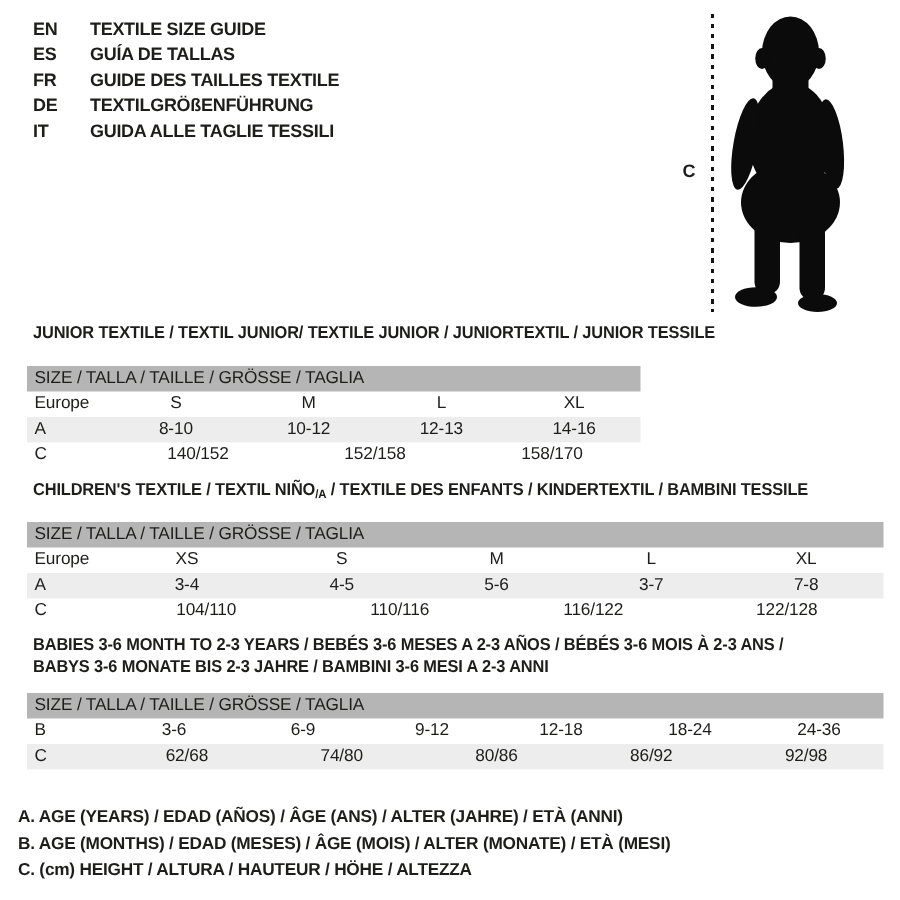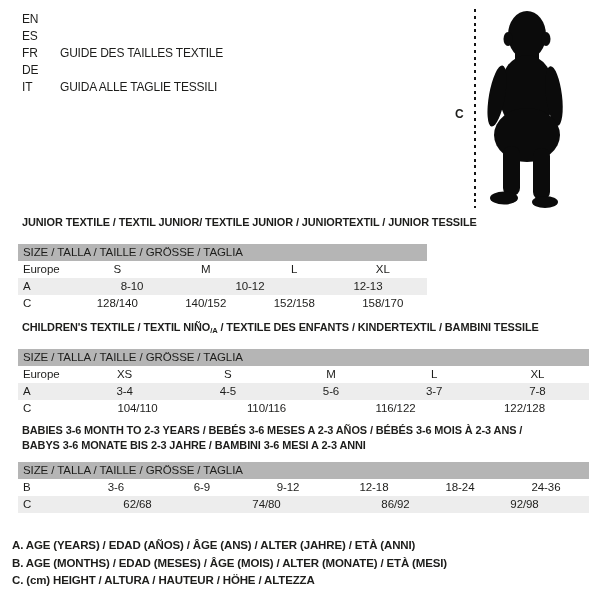--- a/index.html
+++ b/index.html
@@ -3,21 +3,21 @@
 <meta charset="utf-8">
 <style>
   html,body{margin:0;padding:0;background:#fff}
   .page{
     position:relative;width:600px;height:600px;overflow:hidden;
     background:var(--bg,#fff);color:var(--text,#1d1d1b);
     font-family:"Liberation Sans", sans-serif;
   }
   
   .lang-list{position:absolute;left:22px;top:11px}
-  .lang-row{display:flex;height:17px;line-height:17px;font-weight:normal;font-size:12px;letter-spacing:-.2px;white-space:nowrap}
+  .lang-row{display:flex;height:17px;line-height:17px;font-weight:bold;font-size:12px;letter-spacing:-.2px;white-space:nowrap}
   .lang-code{width:38px}
   
   .dash-line{position:absolute;left:474px;top:9px;width:2px;height:199px;
     background:repeating-linear-gradient(to bottom,#141414 0 3px,transparent 3px 6.8px)}
   .c-label{position:absolute;left:455px;top:107px;font-weight:bold;font-size:12px}
   .baby-svg{position:absolute;left:487px;top:8px}
   
   .section{position:absolute;left:18px}
   .sec-junior{top:215px;width:409px}
   .sec-children{top:320px;width:571px}
@@ -38,30 +38,33 @@
   .footnote{height:17.5px;line-height:17.5px;font-weight:bold;font-size:11.5px;letter-spacing:-.15px;white-space:nowrap}
 </style>
 </head>
 <body>
 
 <div class="page" style="--bg: #ffffff; --text: #1d1d1b; --header-bg: #b5b5b5; --row-alt-bg: #ededed; --silhouette: #0b0b0b;">
 
   <div class="lang-list">
       <div class="lang-row">
         <span class="lang-code">EN</span>
+        <span class="lang-label">TEXTILE SIZE GUIDE</span>
       </div>
       <div class="lang-row">
         <span class="lang-code">ES</span>
+        <span class="lang-label">GUÍA DE TALLAS</span>
       </div>
       <div class="lang-row">
         <span class="lang-code">FR</span>
         <span class="lang-label">GUIDE DES TAILLES TEXTILE</span>
       </div>
       <div class="lang-row">
         <span class="lang-code">DE</span>
+        <span class="lang-label">TEXTILGRÖßENFÜHRUNG</span>
       </div>
       <div class="lang-row">
         <span class="lang-code">IT</span>
         <span class="lang-label">GUIDA ALLE TAGLIE TESSILI</span>
       </div>
     </div>
 
   <div class="dash-line"></div>
   <span class="c-label">C</span>
 
@@ -104,24 +107,24 @@
             <span class="t-cell">S</span>
             <span class="t-cell">M</span>
             <span class="t-cell">L</span>
             <span class="t-cell">XL</span>
           </div>
           <div class="t-row shaded">
             <span class="t-label">A</span>
             <span class="t-cell">8-10</span>
             <span class="t-cell">10-12</span>
             <span class="t-cell">12-13</span>
+            <span class="t-cell">14-16</span>
           </div>
           <div class="t-row">
             <span class="t-label">C</span>
-            <span class="t-cell">128/140</span>
             <span class="t-cell">140/152</span>
             <span class="t-cell">152/158</span>
             <span class="t-cell">158/170</span>
           </div>
         </div>
       </div>
       <div class="section sec-children">
         <div class="section-title">
           <div class="title-line"><span>CHILDREN'S TEXTILE / TEXTIL NIÑO</span><span class="sub">/A</span><span> / TEXTILE DES ENFANTS / KINDERTEXTIL / BAMBINI TESSILE</span></div>
         </div>
@@ -165,20 +168,21 @@
             <span class="t-cell">6-9</span>
             <span class="t-cell">9-12</span>
             <span class="t-cell">12-18</span>
             <span class="t-cell">18-24</span>
             <span class="t-cell">24-36</span>
           </div>
           <div class="t-row shaded">
             <span class="t-label">C</span>
             <span class="t-cell">62/68</span>
             <span class="t-cell">74/80</span>
+            <span class="t-cell">80/86</span>
             <span class="t-cell">86/92</span>
             <span class="t-cell">92/98</span>
           </div>
         </div>
       </div>
     </div>
 
   <div class="footnotes">
       <div class="footnote">A. AGE (YEARS) / EDAD (AÑOS) / ÂGE (ANS) / ALTER (JAHRE) / ETÀ (ANNI)</div>
       <div class="footnote">B. AGE (MONTHS) / EDAD (MESES) / ÂGE (MOIS) / ALTER (MONATE) / ETÀ (MESI)</div>

